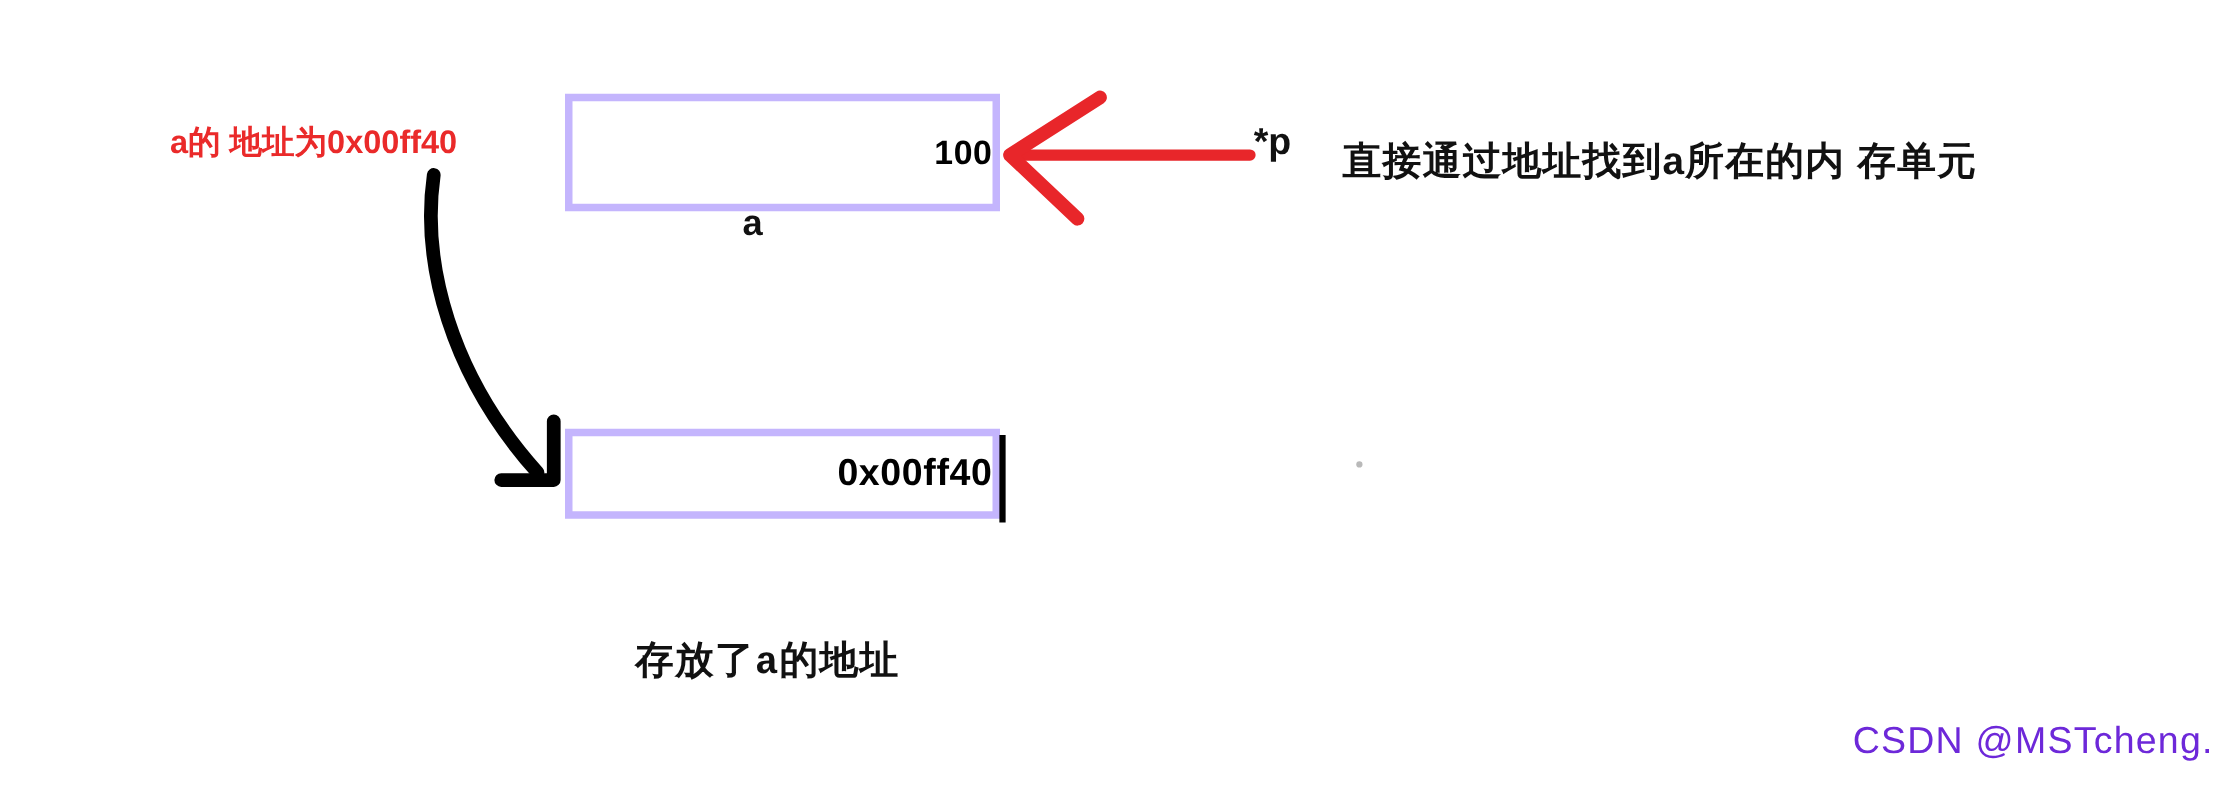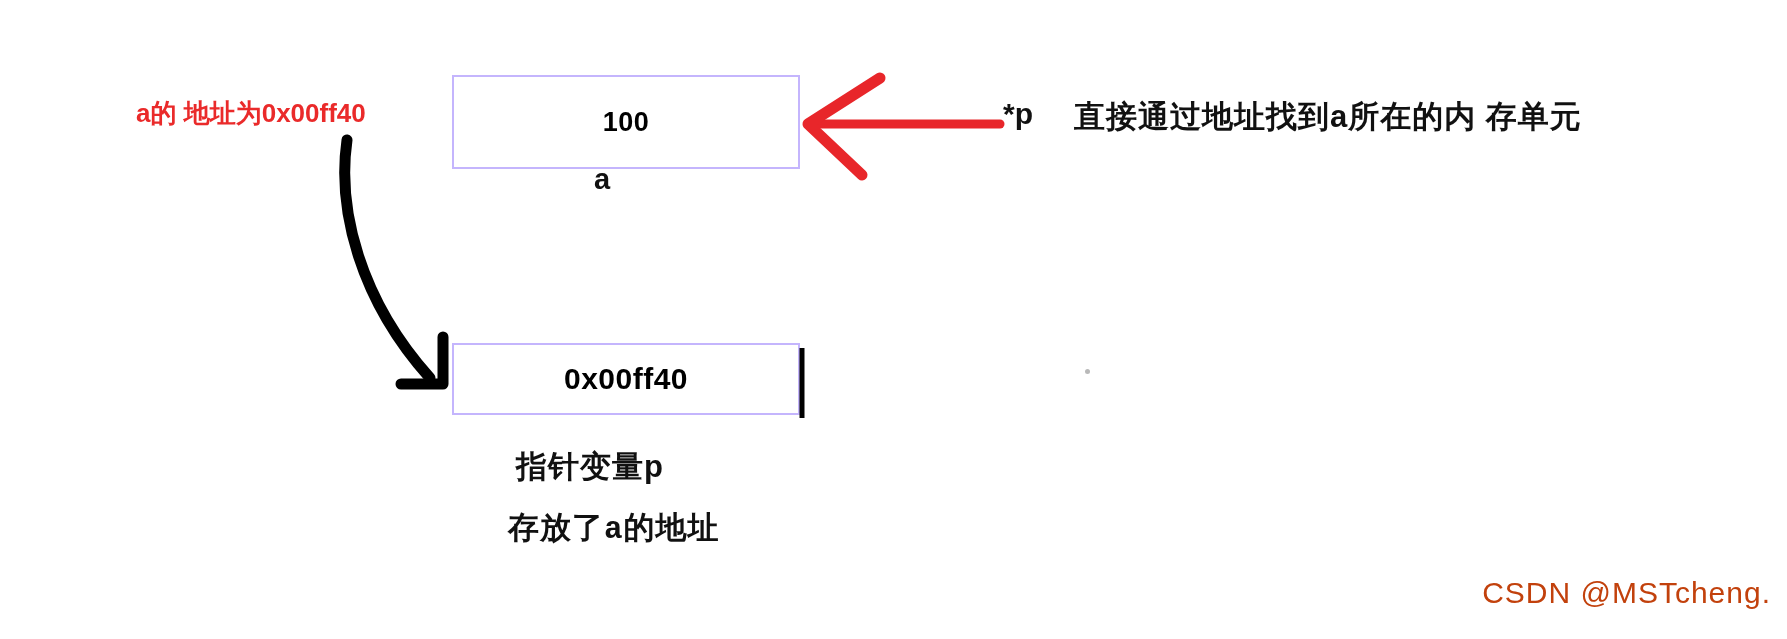--- a/index.html
+++ b/index.html
@@ -15,25 +15,25 @@
     width: 1787px;
     height: 618px;
     background: #ffffff;
     overflow: hidden;
   }
 
   
   .mem-box {
     position: absolute;
     box-sizing: border-box;
-    border: 2px solid #c4b5fd;
+    border: 6px solid #c4b5fd;
     background: #ffffff;
     display: flex;
     align-items: center;
-    justify-content: center;
+    justify-content: flex-end;
   }
   #box-a {
     left: 452px;
     top: 75px;
     width: 348px;
     height: 94px;
   }
   #box-p {
     left: 452px;
     top: 343px;
@@ -73,21 +73,21 @@
     top: 163px;
     font-size: 29px;
   }
   #label-star-p {
     left: 1003px;
     top: 97px;
     font-size: 30px;
   }
   #label-desc {
     left: 1074px;
-    top: 96px;
+    top: 108px;
     font-size: 31px;
     letter-spacing: 1px;
   }
   #label-ptr-var {
     left: 516px;
     top: 446px;
     font-size: 31px;
     letter-spacing: 1px;
   }
   #label-ptr-holds {
@@ -97,21 +97,21 @@
     letter-spacing: 1px;
     font-family: Liberation Mono, monospace;
   }
 
   
   #watermark {
     position: absolute;
     right: 16px;
     bottom: 8px;
     font-size: 30px;
-    color: #c2410c;
+    color: #6d28d9;
     font-weight: normal;
     letter-spacing: 1px;
   }
 
   
   #stray-dot {
     position: absolute;
     left: 1085px;
     top: 369px;
     width: 5px;
@@ -140,21 +140,20 @@
   <div class="mem-box" id="box-a">
     <span class="box-value" id="value-a">100</span>
   </div>
 
   <div class="lbl" id="label-a">a</div>
 
   <div class="mem-box" id="box-p">
     <span class="box-value" id="value-p">0x00ff40</span>
   </div>
 
-  <div class="lbl" id="label-ptr-var">指针变量p</div>
   <div class="lbl" id="label-ptr-holds">存放了a的地址</div>
 
   <div class="lbl" id="label-star-p">*p</div>
   <div class="lbl" id="label-desc">直接通过地址找到a所在的内 存单元</div>
 
   <div id="stray-dot"></div>
 
   <svg id="arrows" viewBox="0 0 1787 639" xmlns="http://www.w3.org/2000/svg">
 
     <g>

